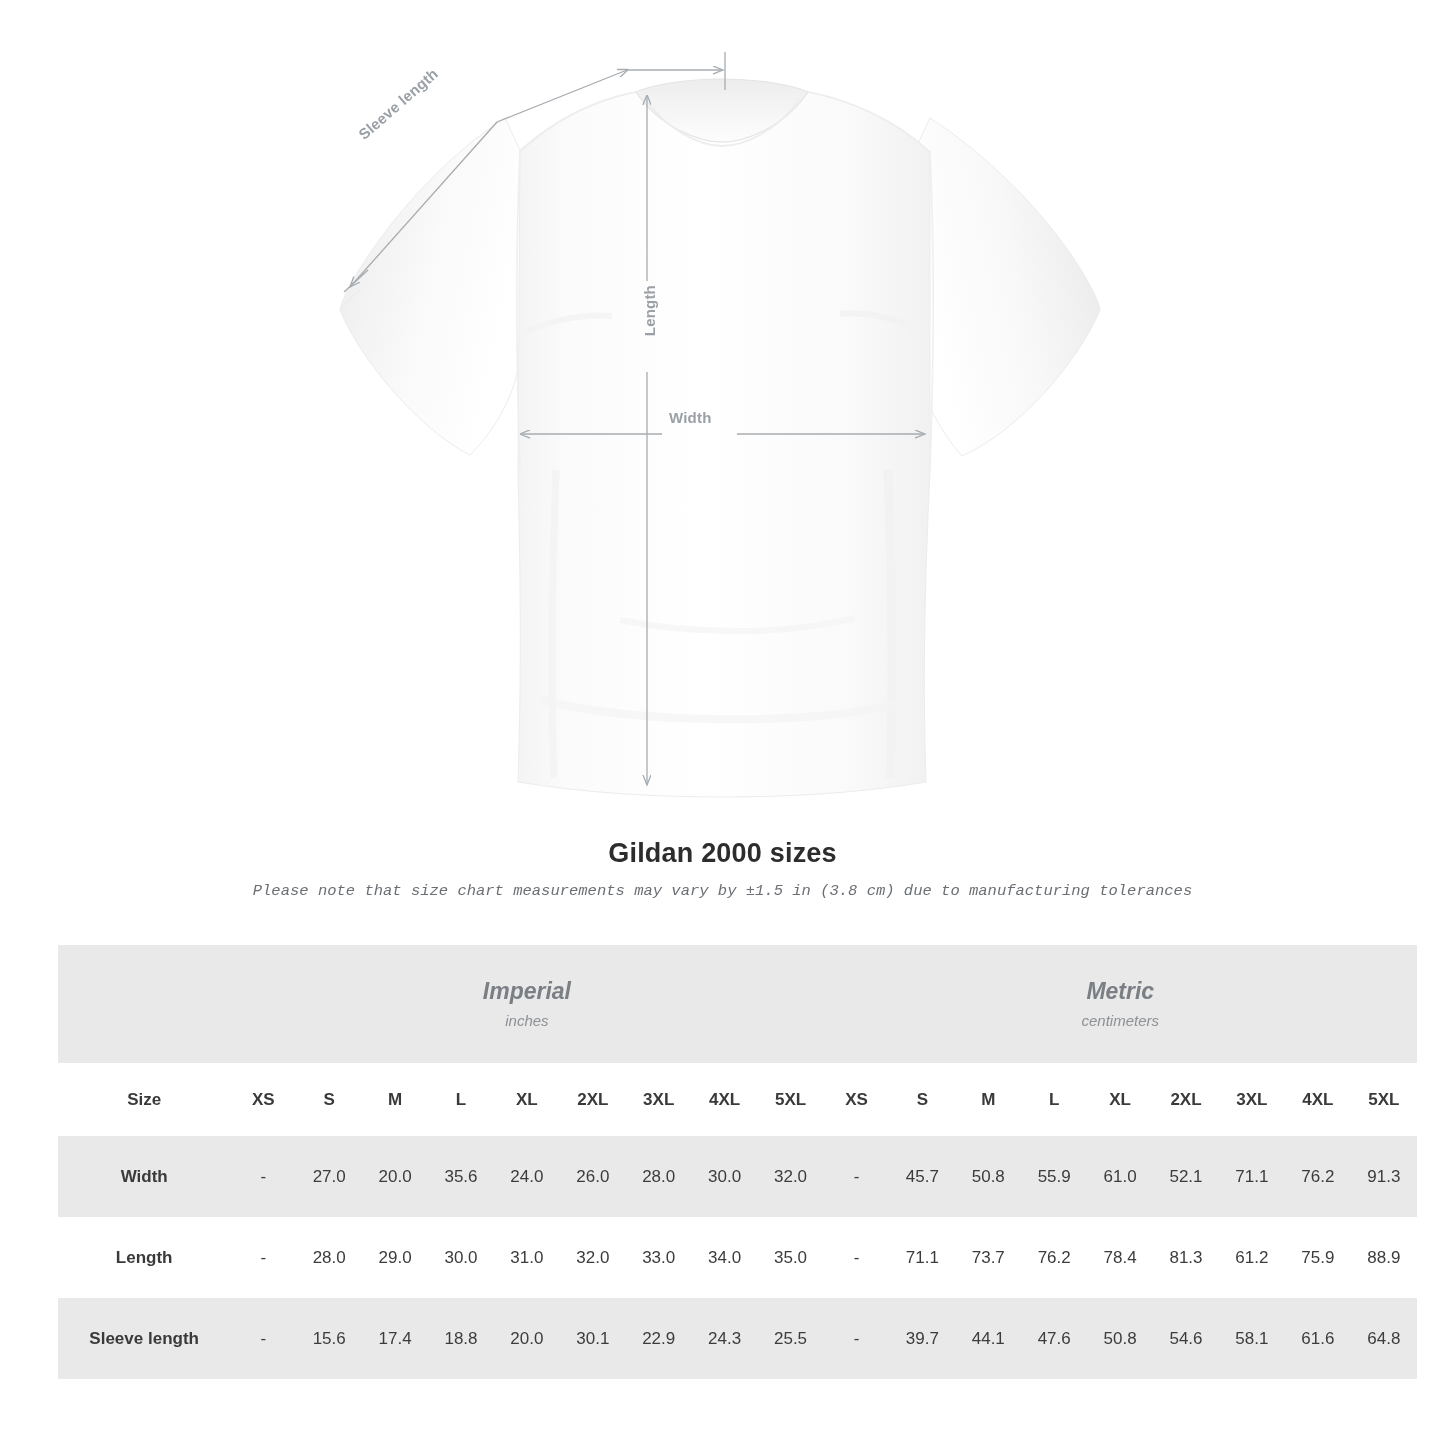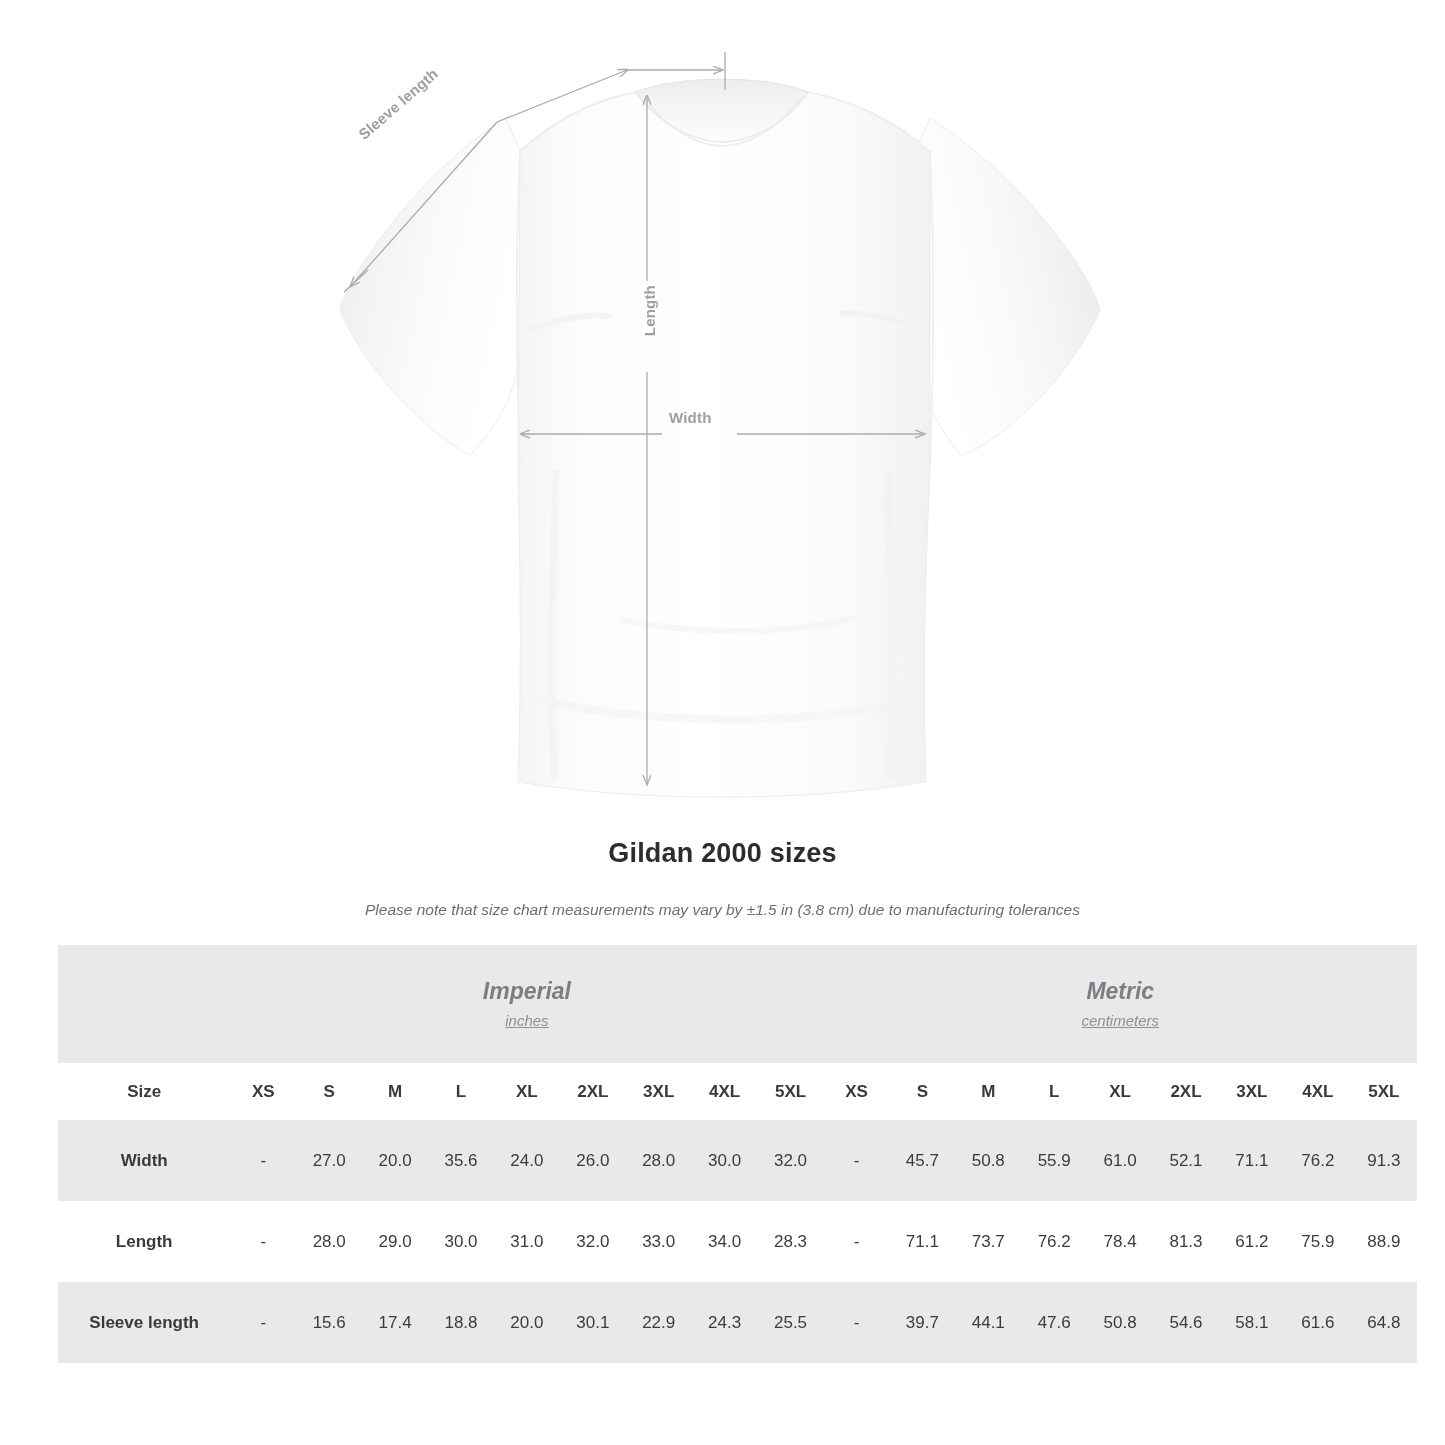--- a/index.html
+++ b/index.html
@@ -52,21 +52,22 @@
     font-weight: bold;
     color: #2d2d2d;
     margin: 8px 0 0 0;
     letter-spacing: .2px;
   }
   .subtitle {
     text-align: center;
     font-size: 15.5px;
     font-style: italic;
     color: #6b6f74;
-    margin-top: 32px;
+    margin-top: 13px;
+    font-family: Liberation Mono, monospace;
   }
 
   
   .table-wrap {
     position: absolute;
     left: 58px;
     top: 945px;
     width: 1359px;
   }
   table.size-chart {
@@ -90,26 +91,25 @@
     font-style: italic;
     font-weight: bold;
     color: #7a7f85;
     line-height: 1.1;
   }
   .unit-sub {
     font-size: 15px;
     font-style: italic;
     color: #8c9196;
     margin-top: 8px;
-    text-decoration: underline;
   }
 
   
   .head-row td {
-    height: 57px;
+    height: 73px;
     font-size: 17px;
     font-weight: bold;
     color: #3a3a3a;
     background: #ffffff;
   }
   .head-row td.rowhead {
     font-size: 17px;
   }
 
   
@@ -316,21 +316,21 @@
         <tr class="data-row band-white">
           <td class="rowhead">Length</td>
           <td>-</td>
           <td>28.0</td>
           <td>29.0</td>
           <td>30.0</td>
           <td>31.0</td>
           <td>32.0</td>
           <td>33.0</td>
           <td>34.0</td>
-          <td>28.3</td>
+          <td>35.0</td>
           <td>-</td>
           <td>71.1</td>
           <td>73.7</td>
           <td>76.2</td>
           <td>78.4</td>
           <td>81.3</td>
           <td>61.2</td>
           <td>75.9</td>
           <td>88.9</td>
         </tr>

